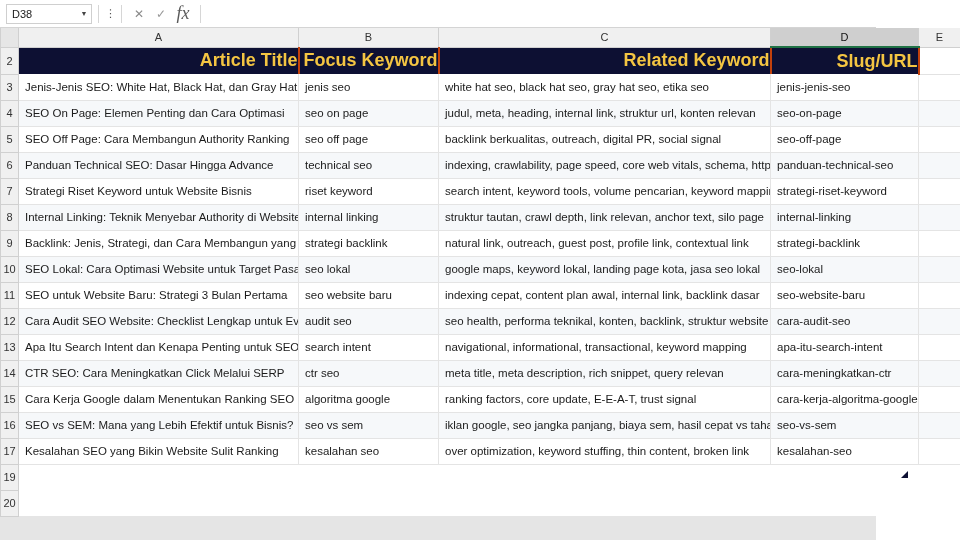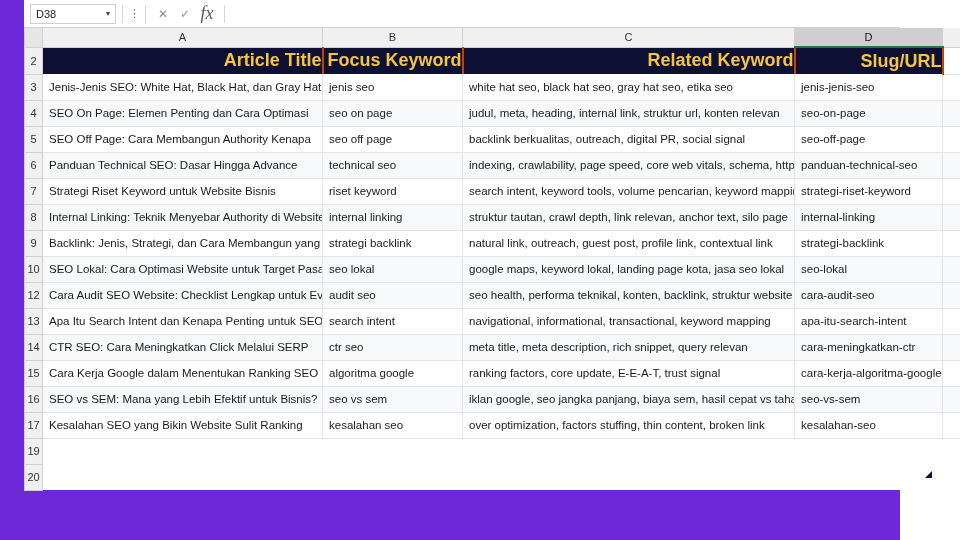--- a/index.html
+++ b/index.html
@@ -8,22 +8,21 @@
     width: 960px;
     height: 540px;
     overflow: hidden;
     background: #ffffff;
     font-family: "Liberation Sans", sans-serif;
   }
   .app {
     position: relative;
     width: 876px;
     height: 540px;
-    background: #6d28d9;
-    padding-left: 24px;
+    background: #e5e5e5;
   }
 
   
   .formula-bar {
     display: flex;
     align-items: center;
     height: 28px;
     background: #ffffff;
     border-bottom: 1px solid #d4d4d4;
     padding: 0 2px;
@@ -263,21 +262,21 @@
       <tr class="data-row alt">
         <td class="rowhead">4</td>
         <td class="cell">SEO On Page: Elemen Penting dan Cara Optimasi</td>
         <td class="cell">seo on page</td>
         <td class="cell">judul, meta, heading, internal link, struktur url, konten relevan</td>
         <td class="cell">seo-on-page</td>
         <td class="cell spacer-fill"></td>
       </tr>
       <tr class="data-row">
         <td class="rowhead">5</td>
-        <td class="cell">SEO Off Page: Cara Membangun Authority Kenapa</td>
+        <td class="cell">SEO Off Page: Cara Membangun Authority Ranking</td>
         <td class="cell">seo off page</td>
         <td class="cell">backlink berkualitas, outreach, digital PR, social signal</td>
         <td class="cell">seo-off-page</td>
         <td class="cell spacer-fill"></td>
       </tr>
       <tr class="data-row alt">
         <td class="rowhead">6</td>
         <td class="cell">Panduan Technical SEO: Dasar Hingga Advance</td>
         <td class="cell">technical seo</td>
         <td class="cell">indexing, crawlability, page speed, core web vitals, schema, https</td>
@@ -309,20 +308,28 @@
         <td class="cell spacer-fill"></td>
       </tr>
       <tr class="data-row alt">
         <td class="rowhead">10</td>
         <td class="cell">SEO Lokal: Cara Optimasi Website untuk Target Pasar Kota</td>
         <td class="cell">seo lokal</td>
         <td class="cell">google maps, keyword lokal, landing page kota, jasa seo lokal</td>
         <td class="cell">seo-lokal</td>
         <td class="cell spacer-fill"></td>
       </tr>
+      <tr class="data-row">
+        <td class="rowhead">11</td>
+        <td class="cell">SEO untuk Website Baru: Strategi 3 Bulan Pertama</td>
+        <td class="cell">seo website baru</td>
+        <td class="cell">indexing cepat, content plan awal, internal link, backlink dasar</td>
+        <td class="cell">seo-website-baru</td>
+        <td class="cell spacer-fill"></td>
+      </tr>
       <tr class="data-row alt">
         <td class="rowhead">12</td>
         <td class="cell">Cara Audit SEO Website: Checklist Lengkap untuk Evaluasi</td>
         <td class="cell">audit seo</td>
         <td class="cell">seo health, performa teknikal, konten, backlink, struktur website</td>
         <td class="cell">cara-audit-seo</td>
         <td class="cell spacer-fill"></td>
       </tr>
       <tr class="data-row">
         <td class="rowhead">13</td>
@@ -353,21 +360,21 @@
         <td class="cell">SEO vs SEM: Mana yang Lebih Efektif untuk Bisnis?</td>
         <td class="cell">seo vs sem</td>
         <td class="cell">iklan google, seo jangka panjang, biaya sem, hasil cepat vs tahan lama</td>
         <td class="cell">seo-vs-sem</td>
         <td class="cell spacer-fill"></td>
       </tr>
       <tr class="data-row">
         <td class="rowhead">17</td>
         <td class="cell">Kesalahan SEO yang Bikin Website Sulit Ranking</td>
         <td class="cell">kesalahan seo</td>
-        <td class="cell">over optimization, factors stuffing, thin content, broken link</td>
+        <td class="cell">over optimization, keyword stuffing, thin content, broken link</td>
         <td class="cell">kesalahan-seo</td>
         <td class="cell spacer-fill"></td>
       </tr>
 
       <tr class="blank-row">
         <td class="rowhead">19</td>
         <td class="cell"></td>
         <td class="cell"></td>
         <td class="cell"></td>
         <td class="cell"></td>

